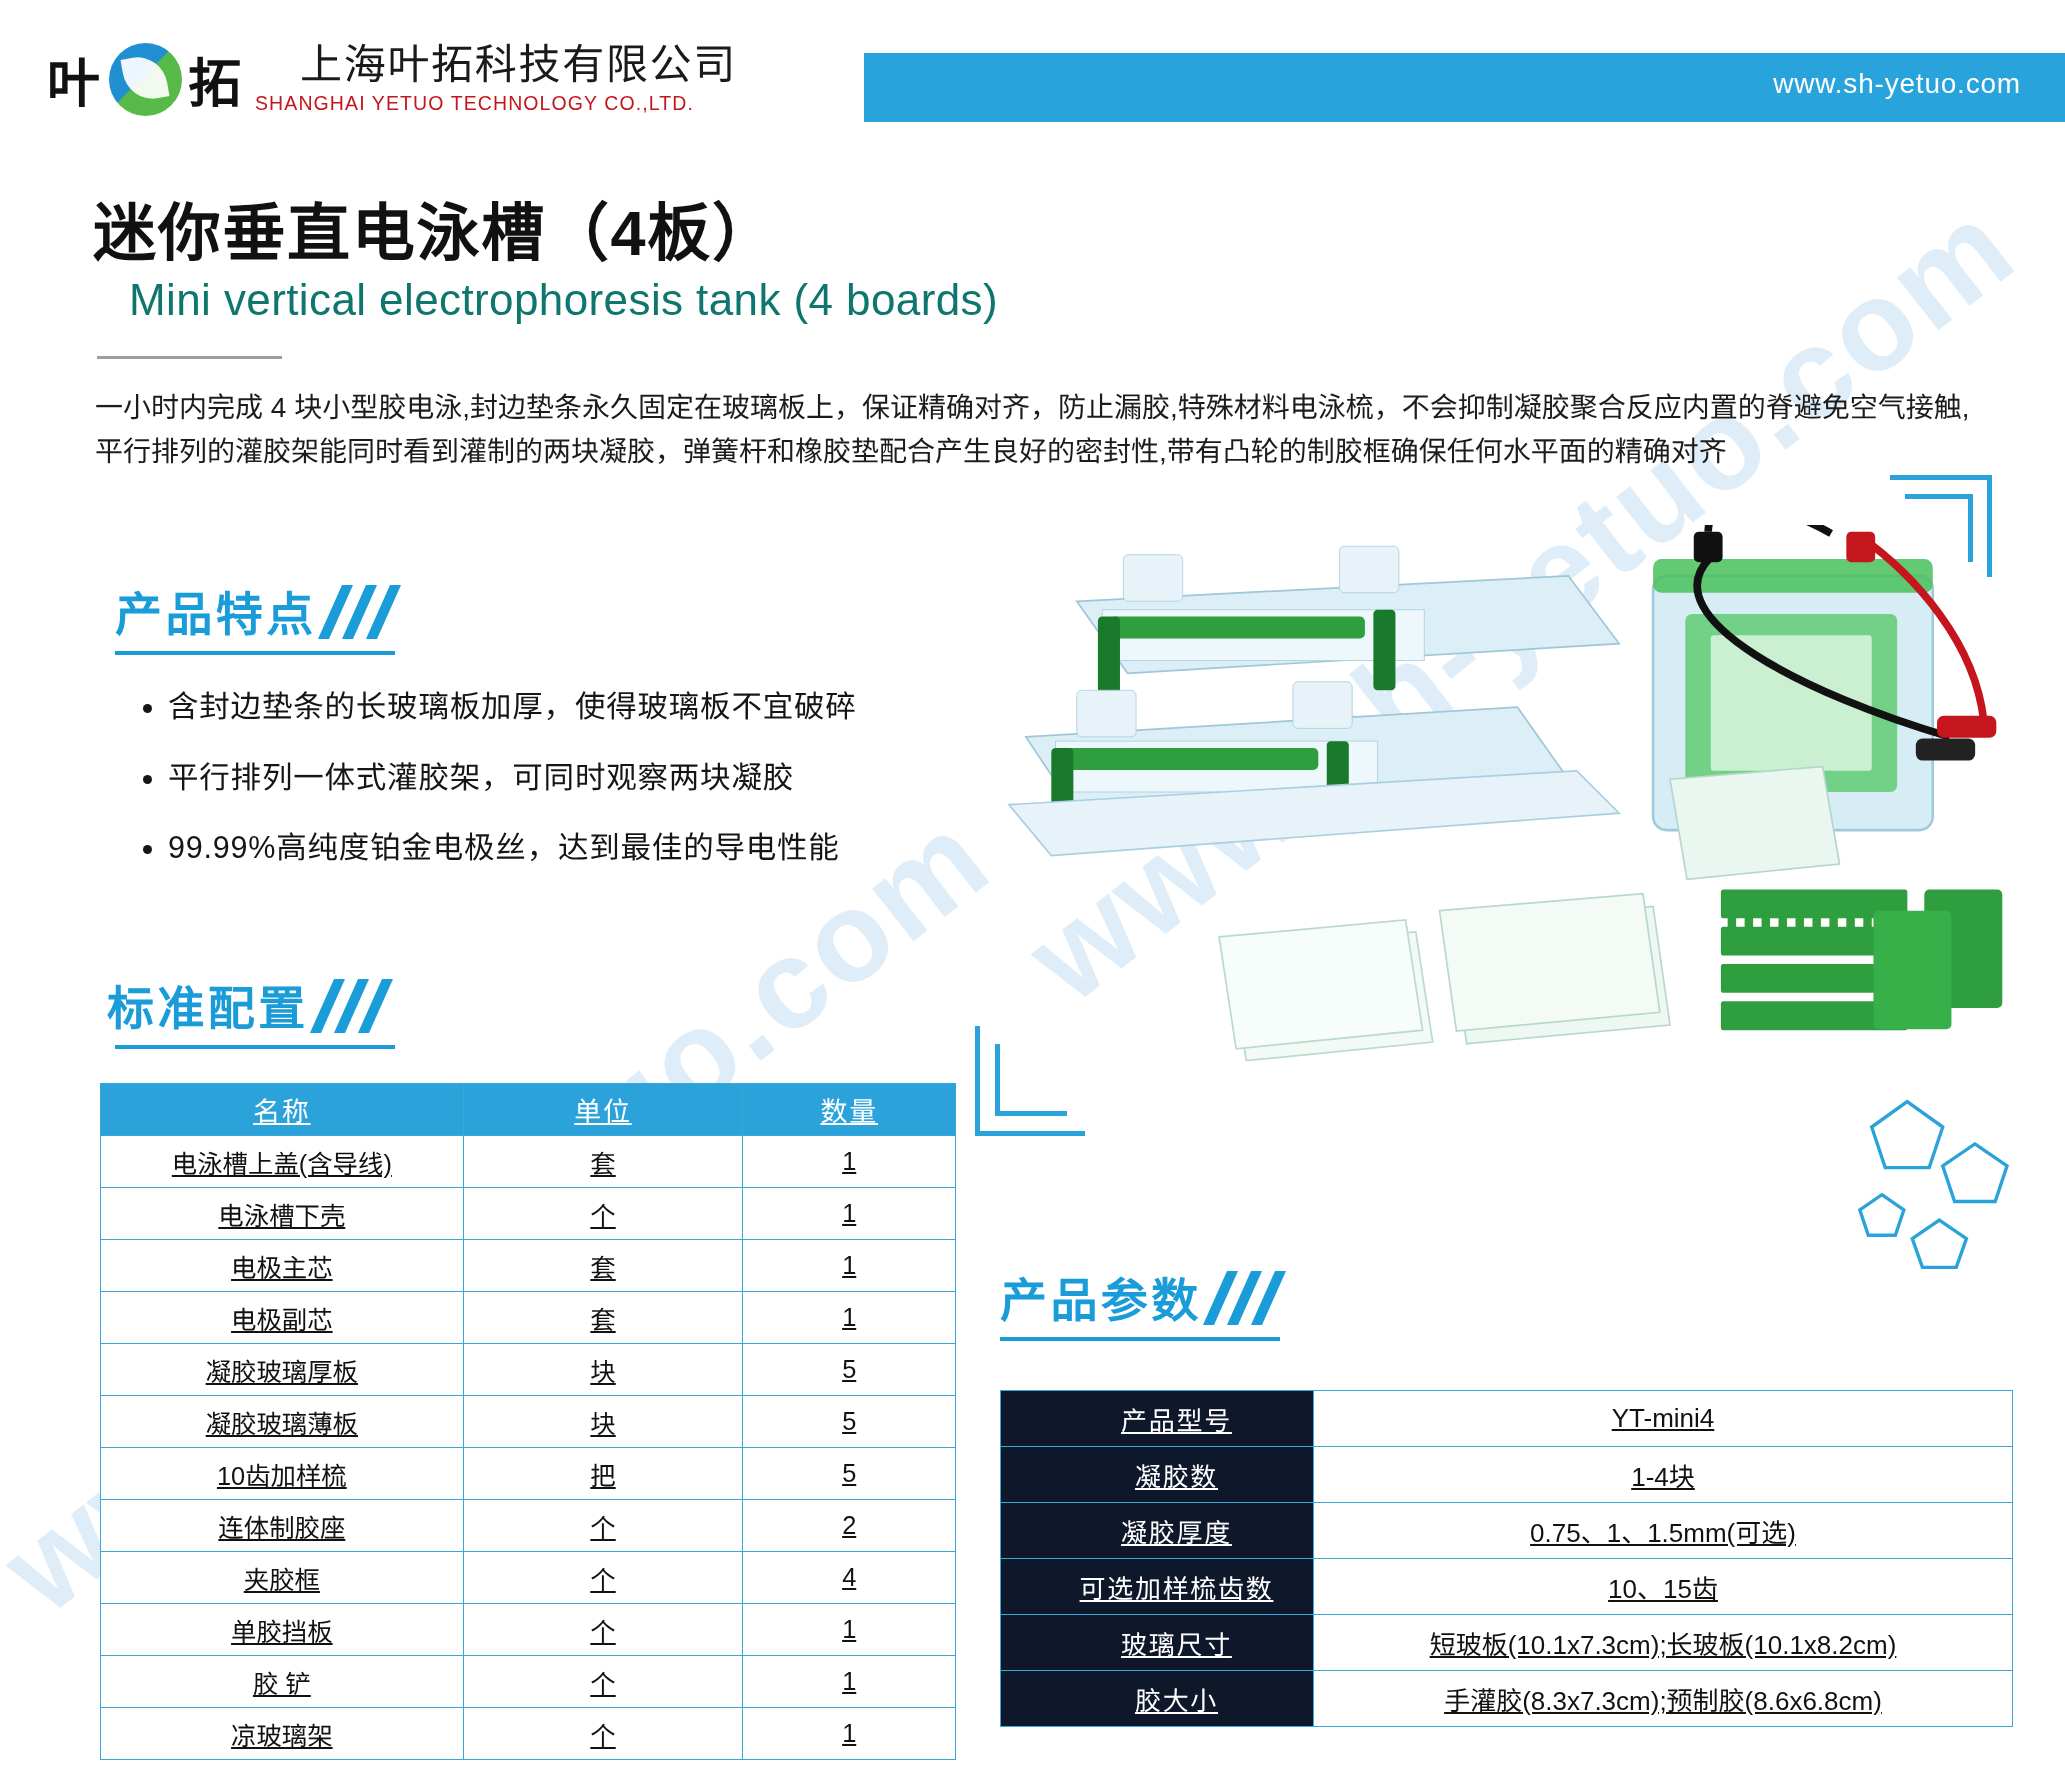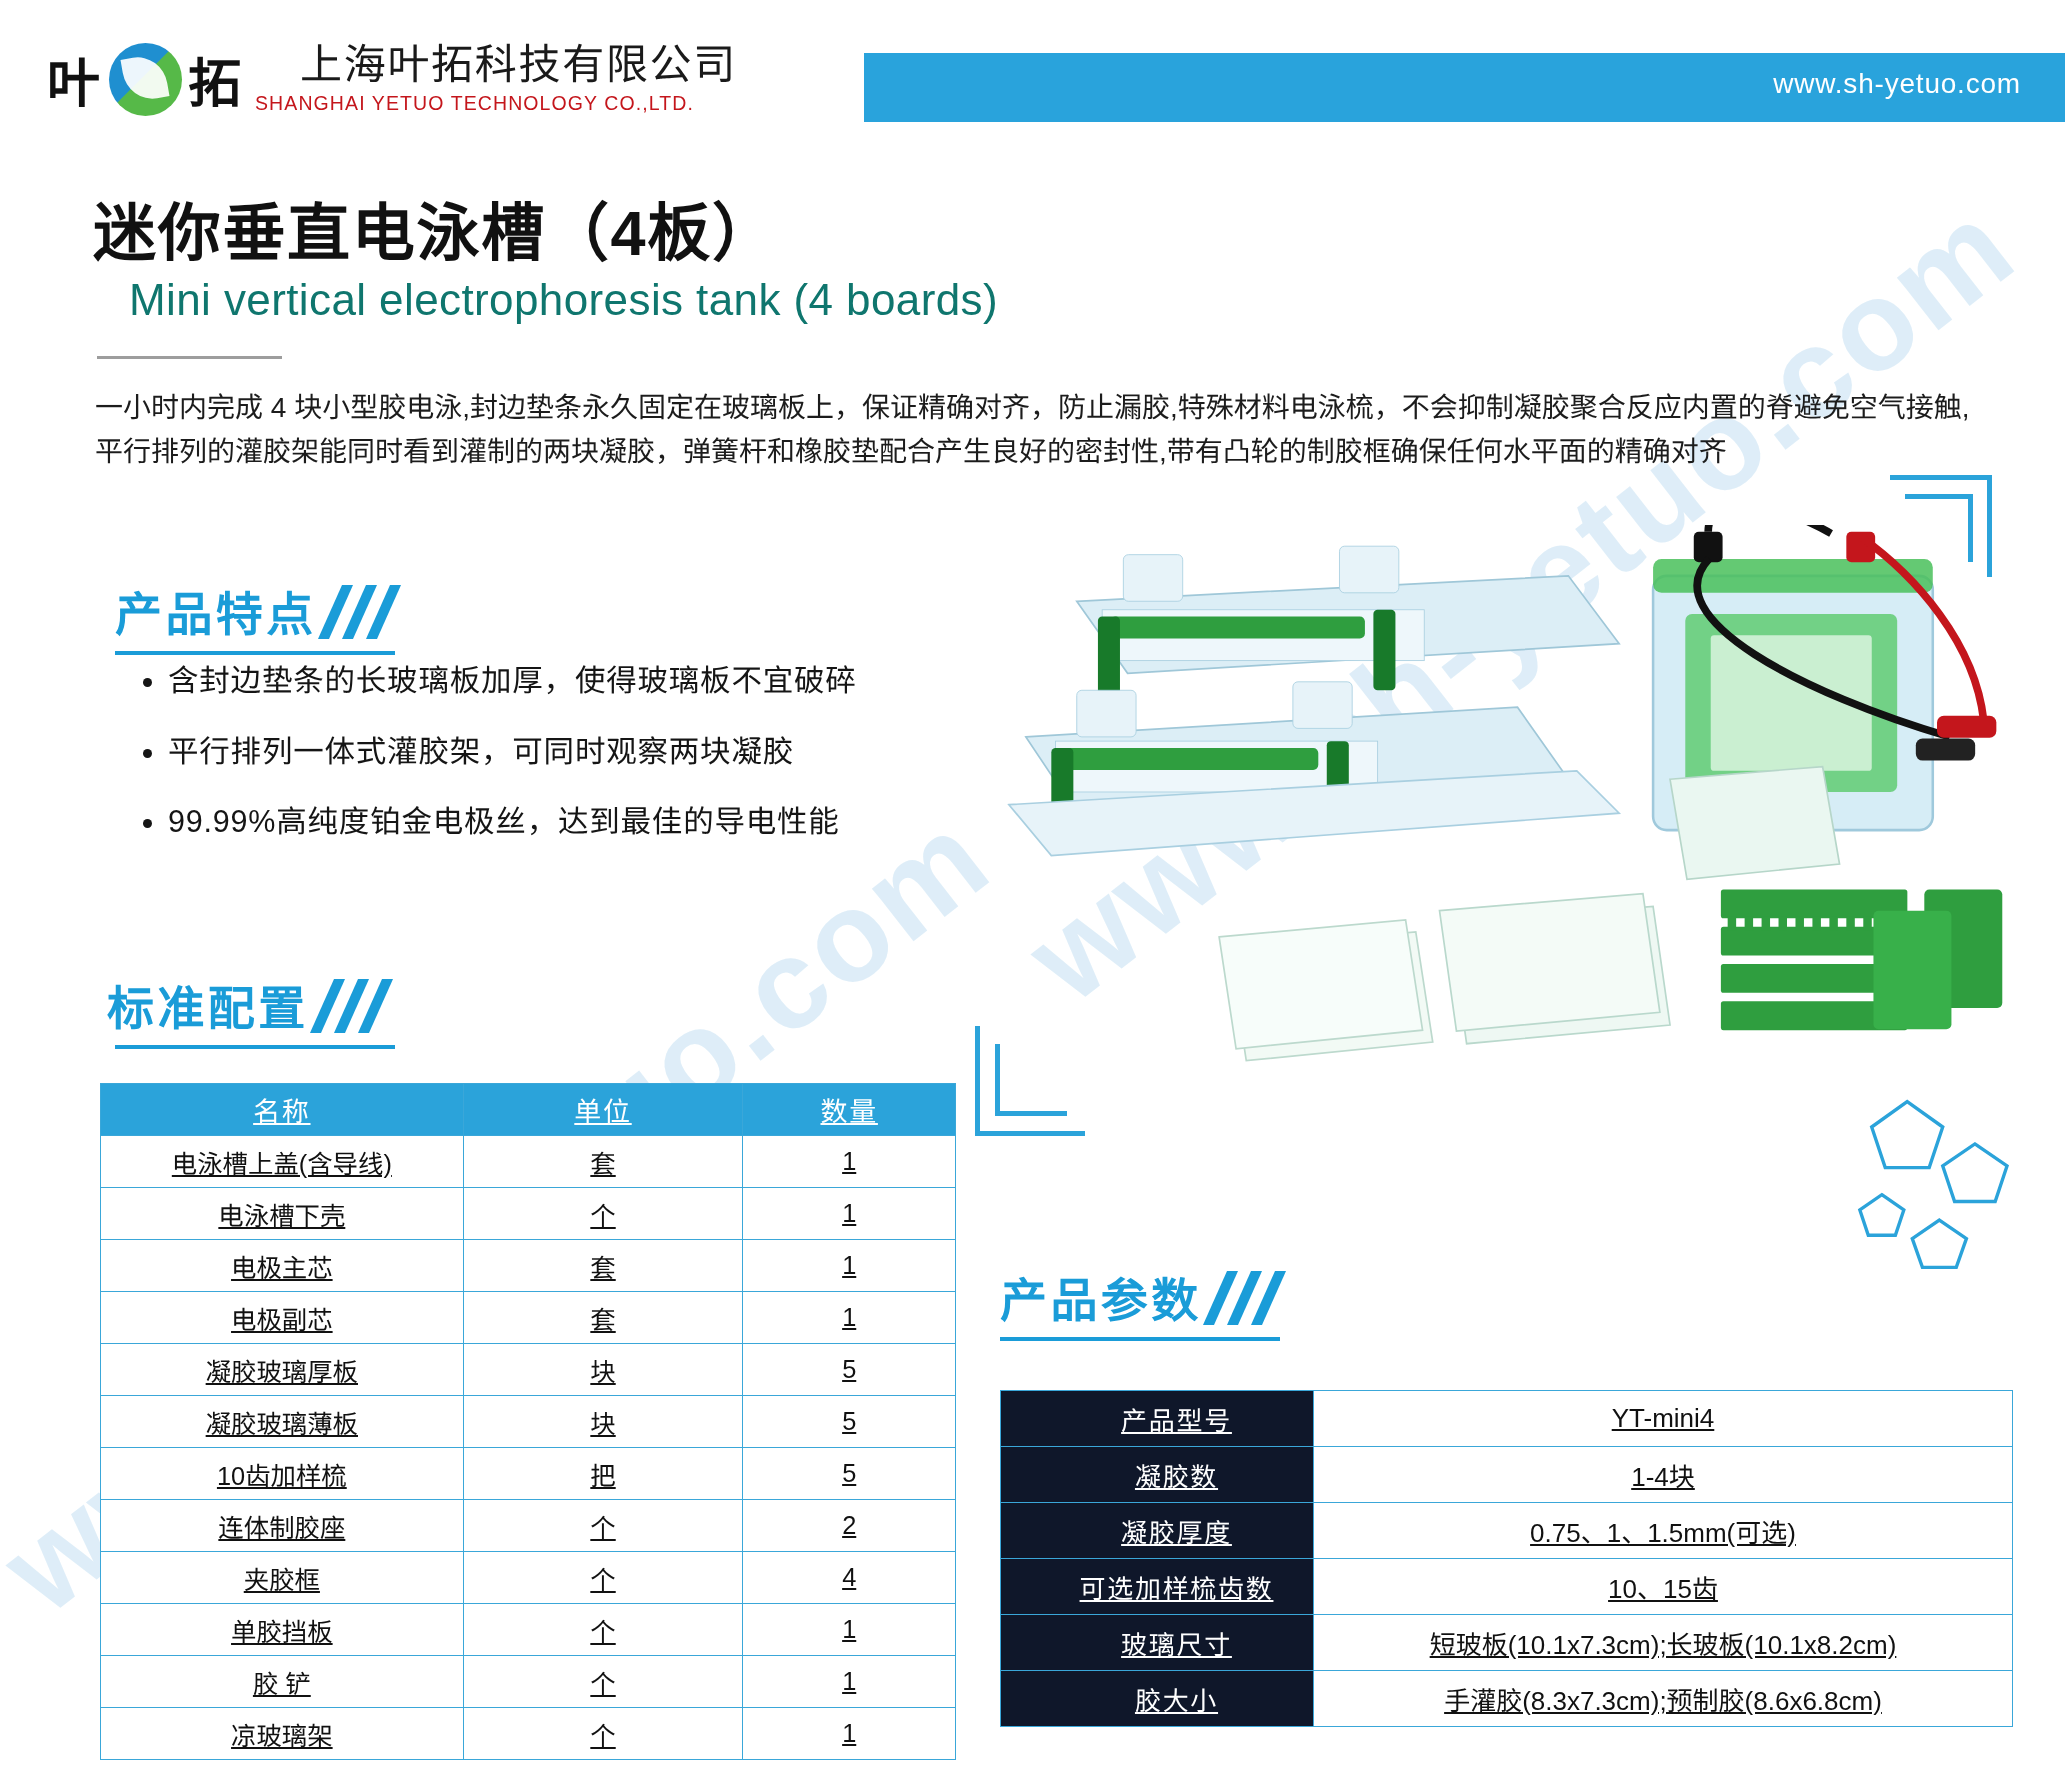--- a/index.html
+++ b/index.html
@@ -180,21 +180,21 @@
   #banner-features { left: 115px; top: 585px; }
   #ul-features { left: 115px; top: 651px; width: 280px; }
   #banner-config { left: 107px; top: 979px; }
   #ul-config { left: 115px; top: 1045px; width: 280px; }
   #banner-params { left: 1000px; top: 1271px; }
   #ul-params { left: 1000px; top: 1337px; width: 280px; }
 
   
   .features {
     position: absolute;
-    left: 127px; top: 664px;
+    left: 127px; top: 690px;
     z-index: 2;
   }
   .features li {
     font-size: 30.5px;
     color: #151515;
     line-height: 1.1;
     margin-bottom: 37px;
     letter-spacing: 0.8px;
   }
   .features ul { margin: 0; padding-left: 41px; }

